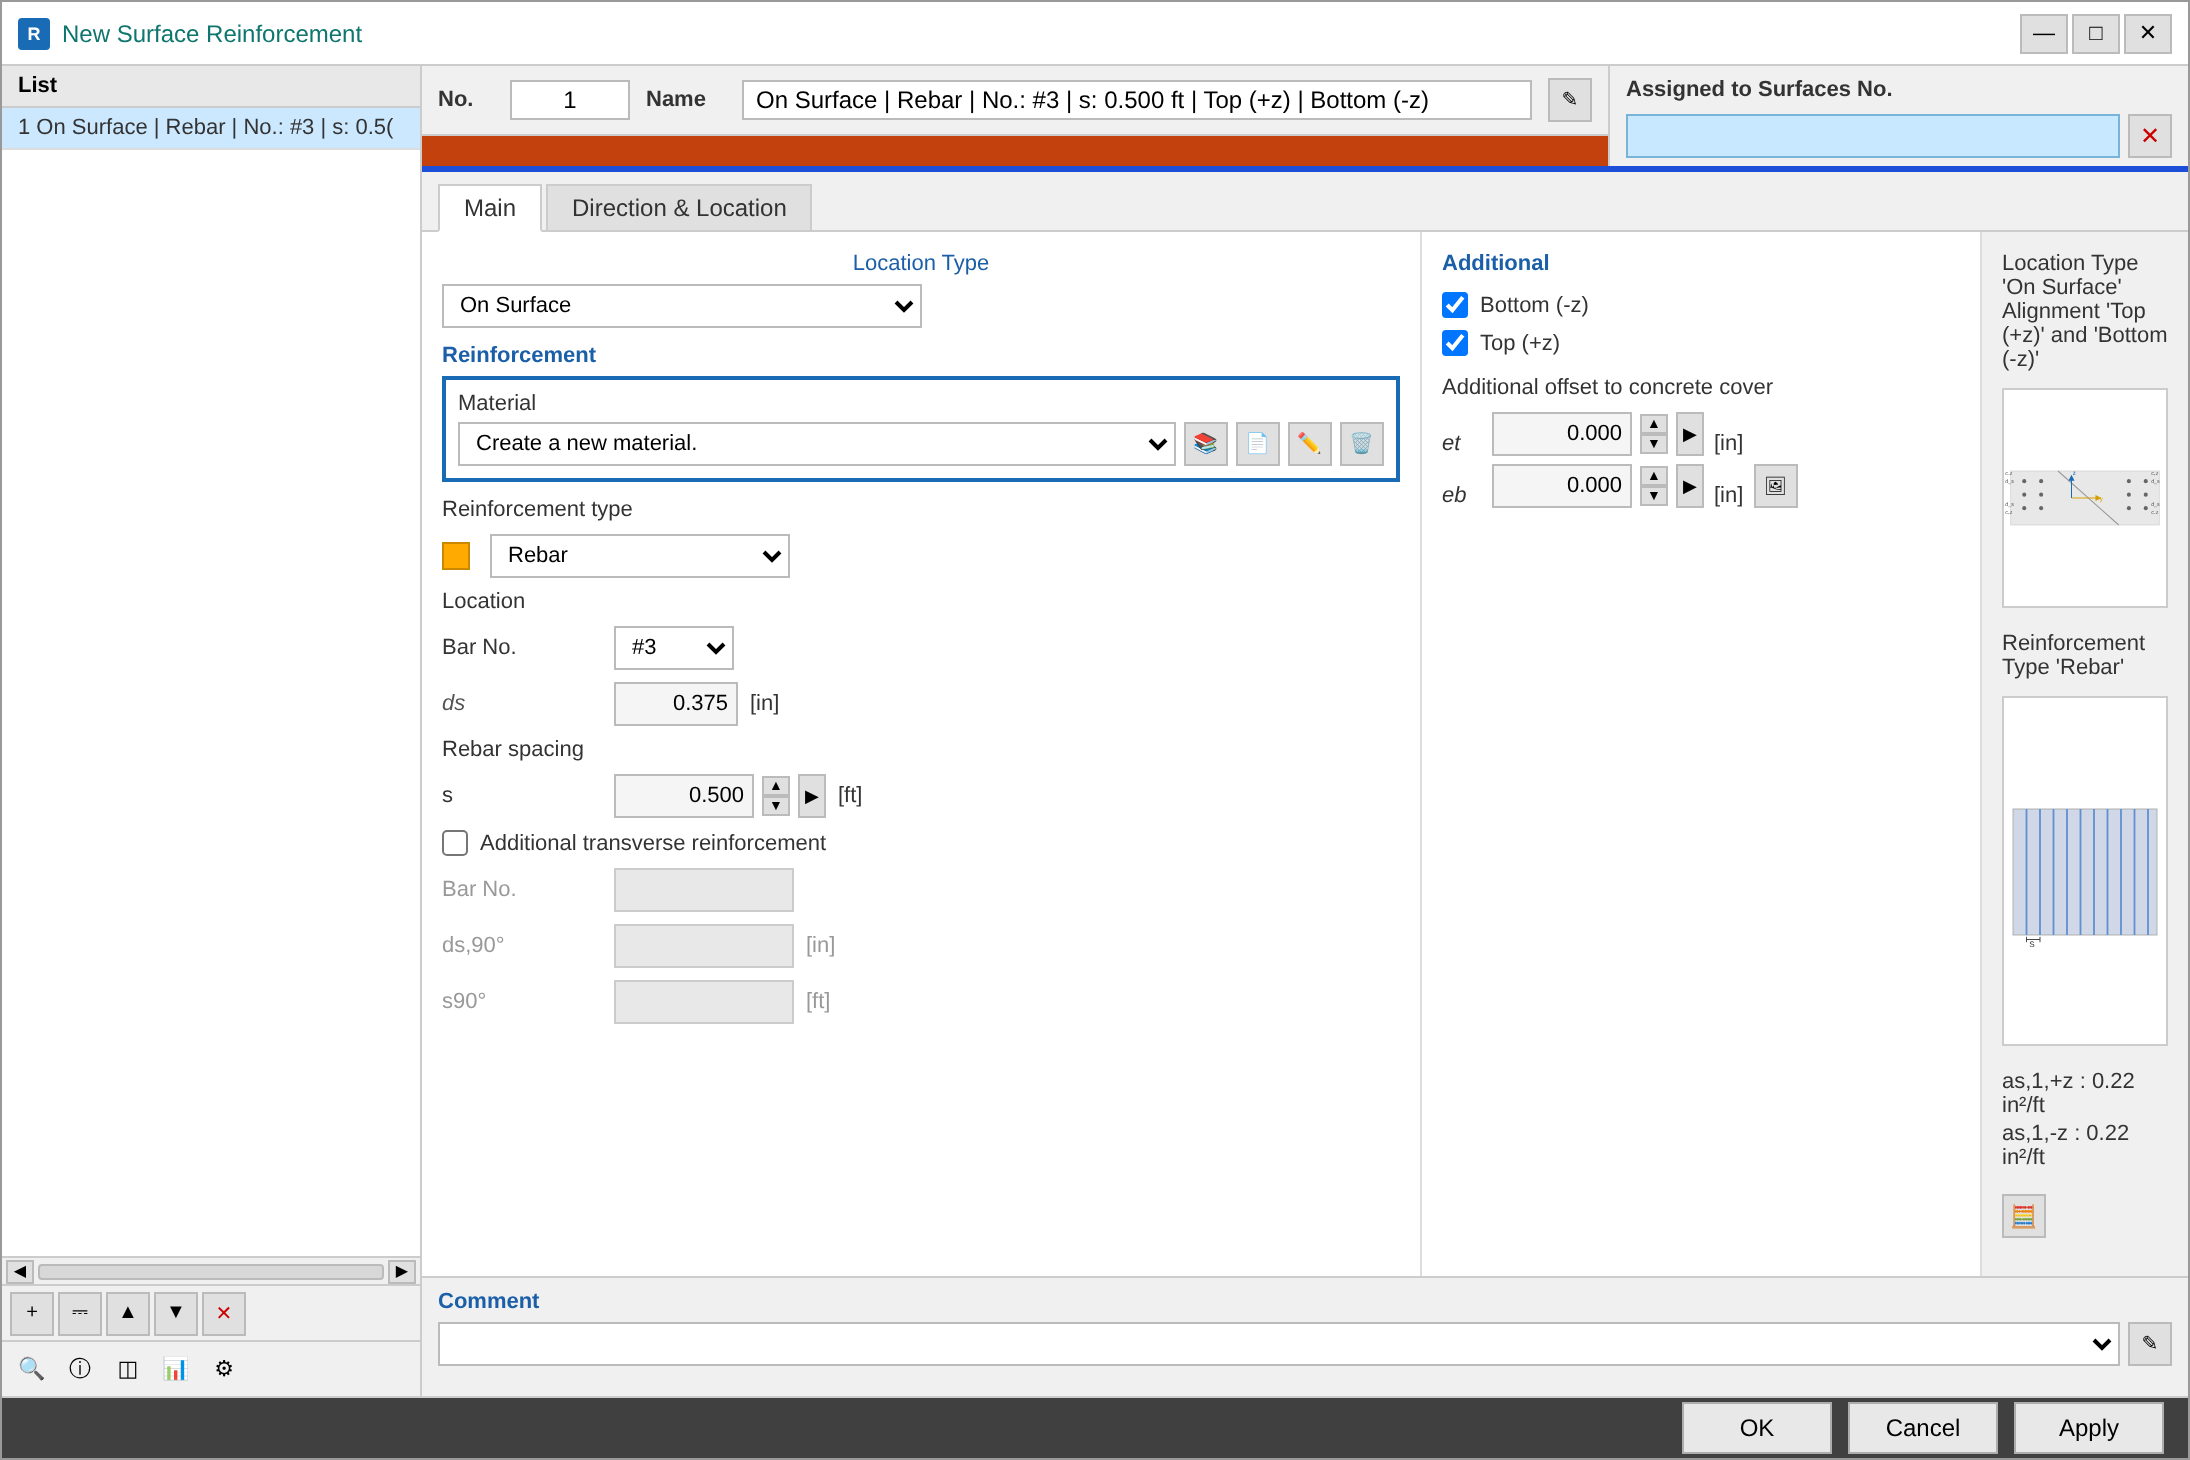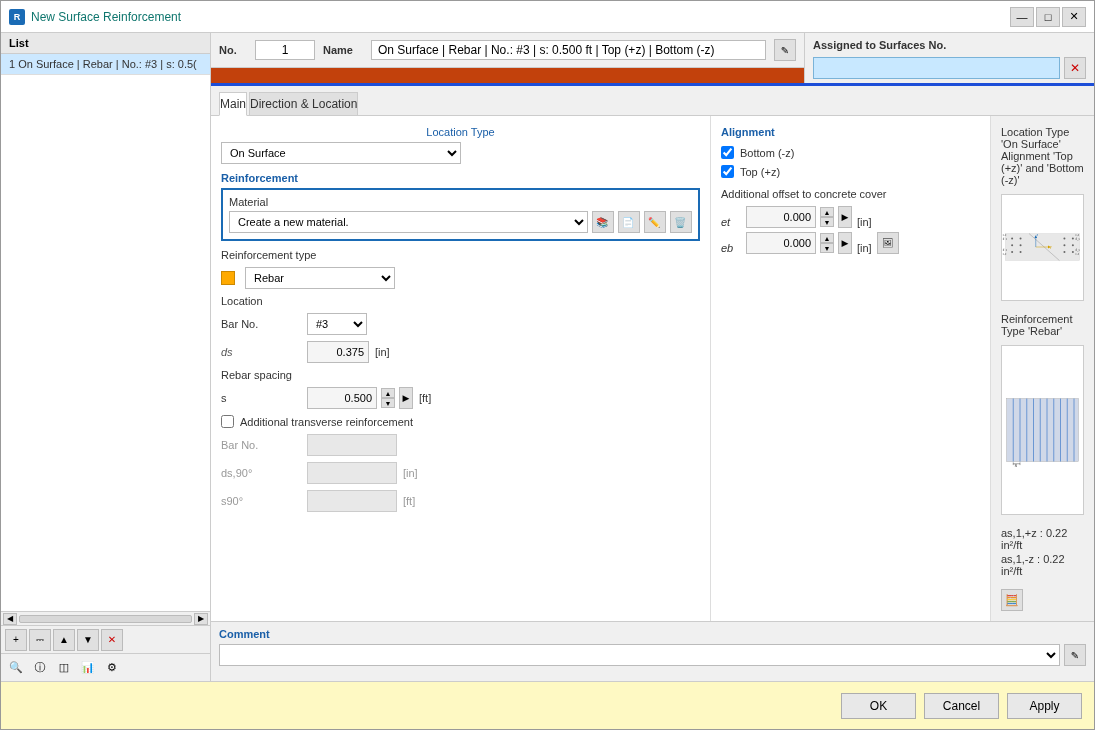--- a/index.html
+++ b/index.html
@@ -40,21 +40,21 @@
     .assigned-panel { width: 290px; background: #f0f0f0; border-left: 1px solid #ccc; display: flex; flex-direction: column; }
     .assigned-header { padding: 6px 8px; font-size: 11px; font-weight: bold; color: #333; }
     .assigned-input-row { display: flex; align-items: center; padding: 0 8px 4px; gap: 4px; }
     .assigned-input { flex: 1; height: 22px; background: #c8e8ff; border: 1px solid #7ab3d8; padding: 2px 4px; font-size: 11px; }
     .assigned-clear-btn { width: 22px; height: 22px; background: #e0e0e0; border: 1px solid #bbb; display: flex; align-items: center; justify-content: center; cursor: pointer; }
     
     .top-fields-area { display: flex; background: #c2410c; border-bottom: 3px solid #1d4ed8; }
     
     
     .tabs-bar { display: flex; padding: 6px 8px 0; gap: 0; background: #f0f0f0; }
-    .tab { padding: 4px 0; background: #e0e0e0; border: 1px solid #ccc; border-bottom: none; cursor: pointer; font-size: 12px; color: #333; margin-right: 2px; }
+    .tab { padding: 4px 12px; background: #e0e0e0; border: 1px solid #ccc; border-bottom: none; cursor: pointer; font-size: 12px; color: #333; margin-right: 2px; }
     .tab.active { background: #fff; border-bottom: 1px solid #fff; margin-bottom: -1px; z-index: 1; }
     
     .tab-content { display: flex; flex: 1; overflow: hidden; border-top: 1px solid #ccc; background: #fff; }
     
     
     .form-panel { width: 500px; padding: 10px; border-right: 1px solid #ddd; overflow-y: auto; background: #fff; }
     .section-label { font-size: 11px; font-weight: normal; color: #1a5fa8; margin-bottom: 4px; text-align: center; }
     
     .form-row { display: flex; align-items: center; margin-bottom: 6px; gap: 6px; }
     .form-label { font-size: 11px; color: #333; min-width: 80px; }
@@ -110,21 +110,21 @@
     .calc-icon-btn { width: 22px; height: 22px; background: #e0e0e0; border: 1px solid #bbb; display: flex; align-items: center; justify-content: center; cursor: pointer; font-size: 11px; }
     
     
     .comment-section { height: 60px; background: #f0f0f0; border-top: 1px solid #ccc; padding: 6px 8px; display: flex; flex-direction: column; }
     .comment-label { font-size: 11px; font-weight: bold; color: #1a5fa8; margin-bottom: 4px; }
     .comment-row { display: flex; gap: 4px; }
     .comment-select { flex: 1; height: 22px; background: #fff; border: 1px solid #bbb; padding: 1px 4px; font-size: 11px; }
     .comment-btn { width: 22px; height: 22px; background: #e0e0e0; border: 1px solid #bbb; display: flex; align-items: center; justify-content: center; cursor: pointer; font-size: 10px; }
     
     
-    .dialog-footer { height: 48px; background: #fef9c3; border-top: 1px solid #ccc; display: flex; align-items: center; justify-content: flex-end; padding: 0 12px; gap: 8px; }
+    .dialog-footer { height: 31px; background: #404040; border-top: 1px solid #ccc; display: flex; align-items: center; justify-content: flex-end; padding: 0 12px; gap: 8px; }
     .dialog-btn { min-width: 75px; height: 26px; background: #e8e8e8; border: 1px solid #adadad; padding: 2px 12px; font-size: 12px; cursor: pointer; }
     .bar-no-select { width: 60px; height: 22px; background: #fff; border: 1px solid #bbb; padding: 1px 4px; font-size: 11px; }
     .ds-input { width: 62px; height: 22px; background: #f5f5f5; border: 1px solid #bbb; padding: 1px 4px; font-size: 11px; text-align: right; }
     .ds-label { font-size: 11px; color: #555; font-style: italic; }
   </style>
 </head>
 <body>
 
 <div class="window">
 
@@ -276,21 +276,21 @@
             <span class="disabled-unit">[in]</span>
           </div>
           <div class="form-row">
             <span class="form-label" style="color:#999;">s90°</span>
             <input class="disabled-input" type="text" disabled="" style="">
             <span class="disabled-unit">[ft]</span>
           </div>
         </div>
 
         <div class="assignment-panel">
-          <div class="assignment-title">Alignment</div>
+          <div class="assignment-title">Additional</div>
 
           <div class="check-row">
             <input type="checkbox" class="form-checkbox" checked="" style="">
             <span class="checkbox-label enabled">Bottom (-z)</span>
           </div>
           <div class="check-row">
             <input type="checkbox" class="form-checkbox" checked="" style="">
             <span class="checkbox-label enabled">Top (+z)</span>
           </div>
 

